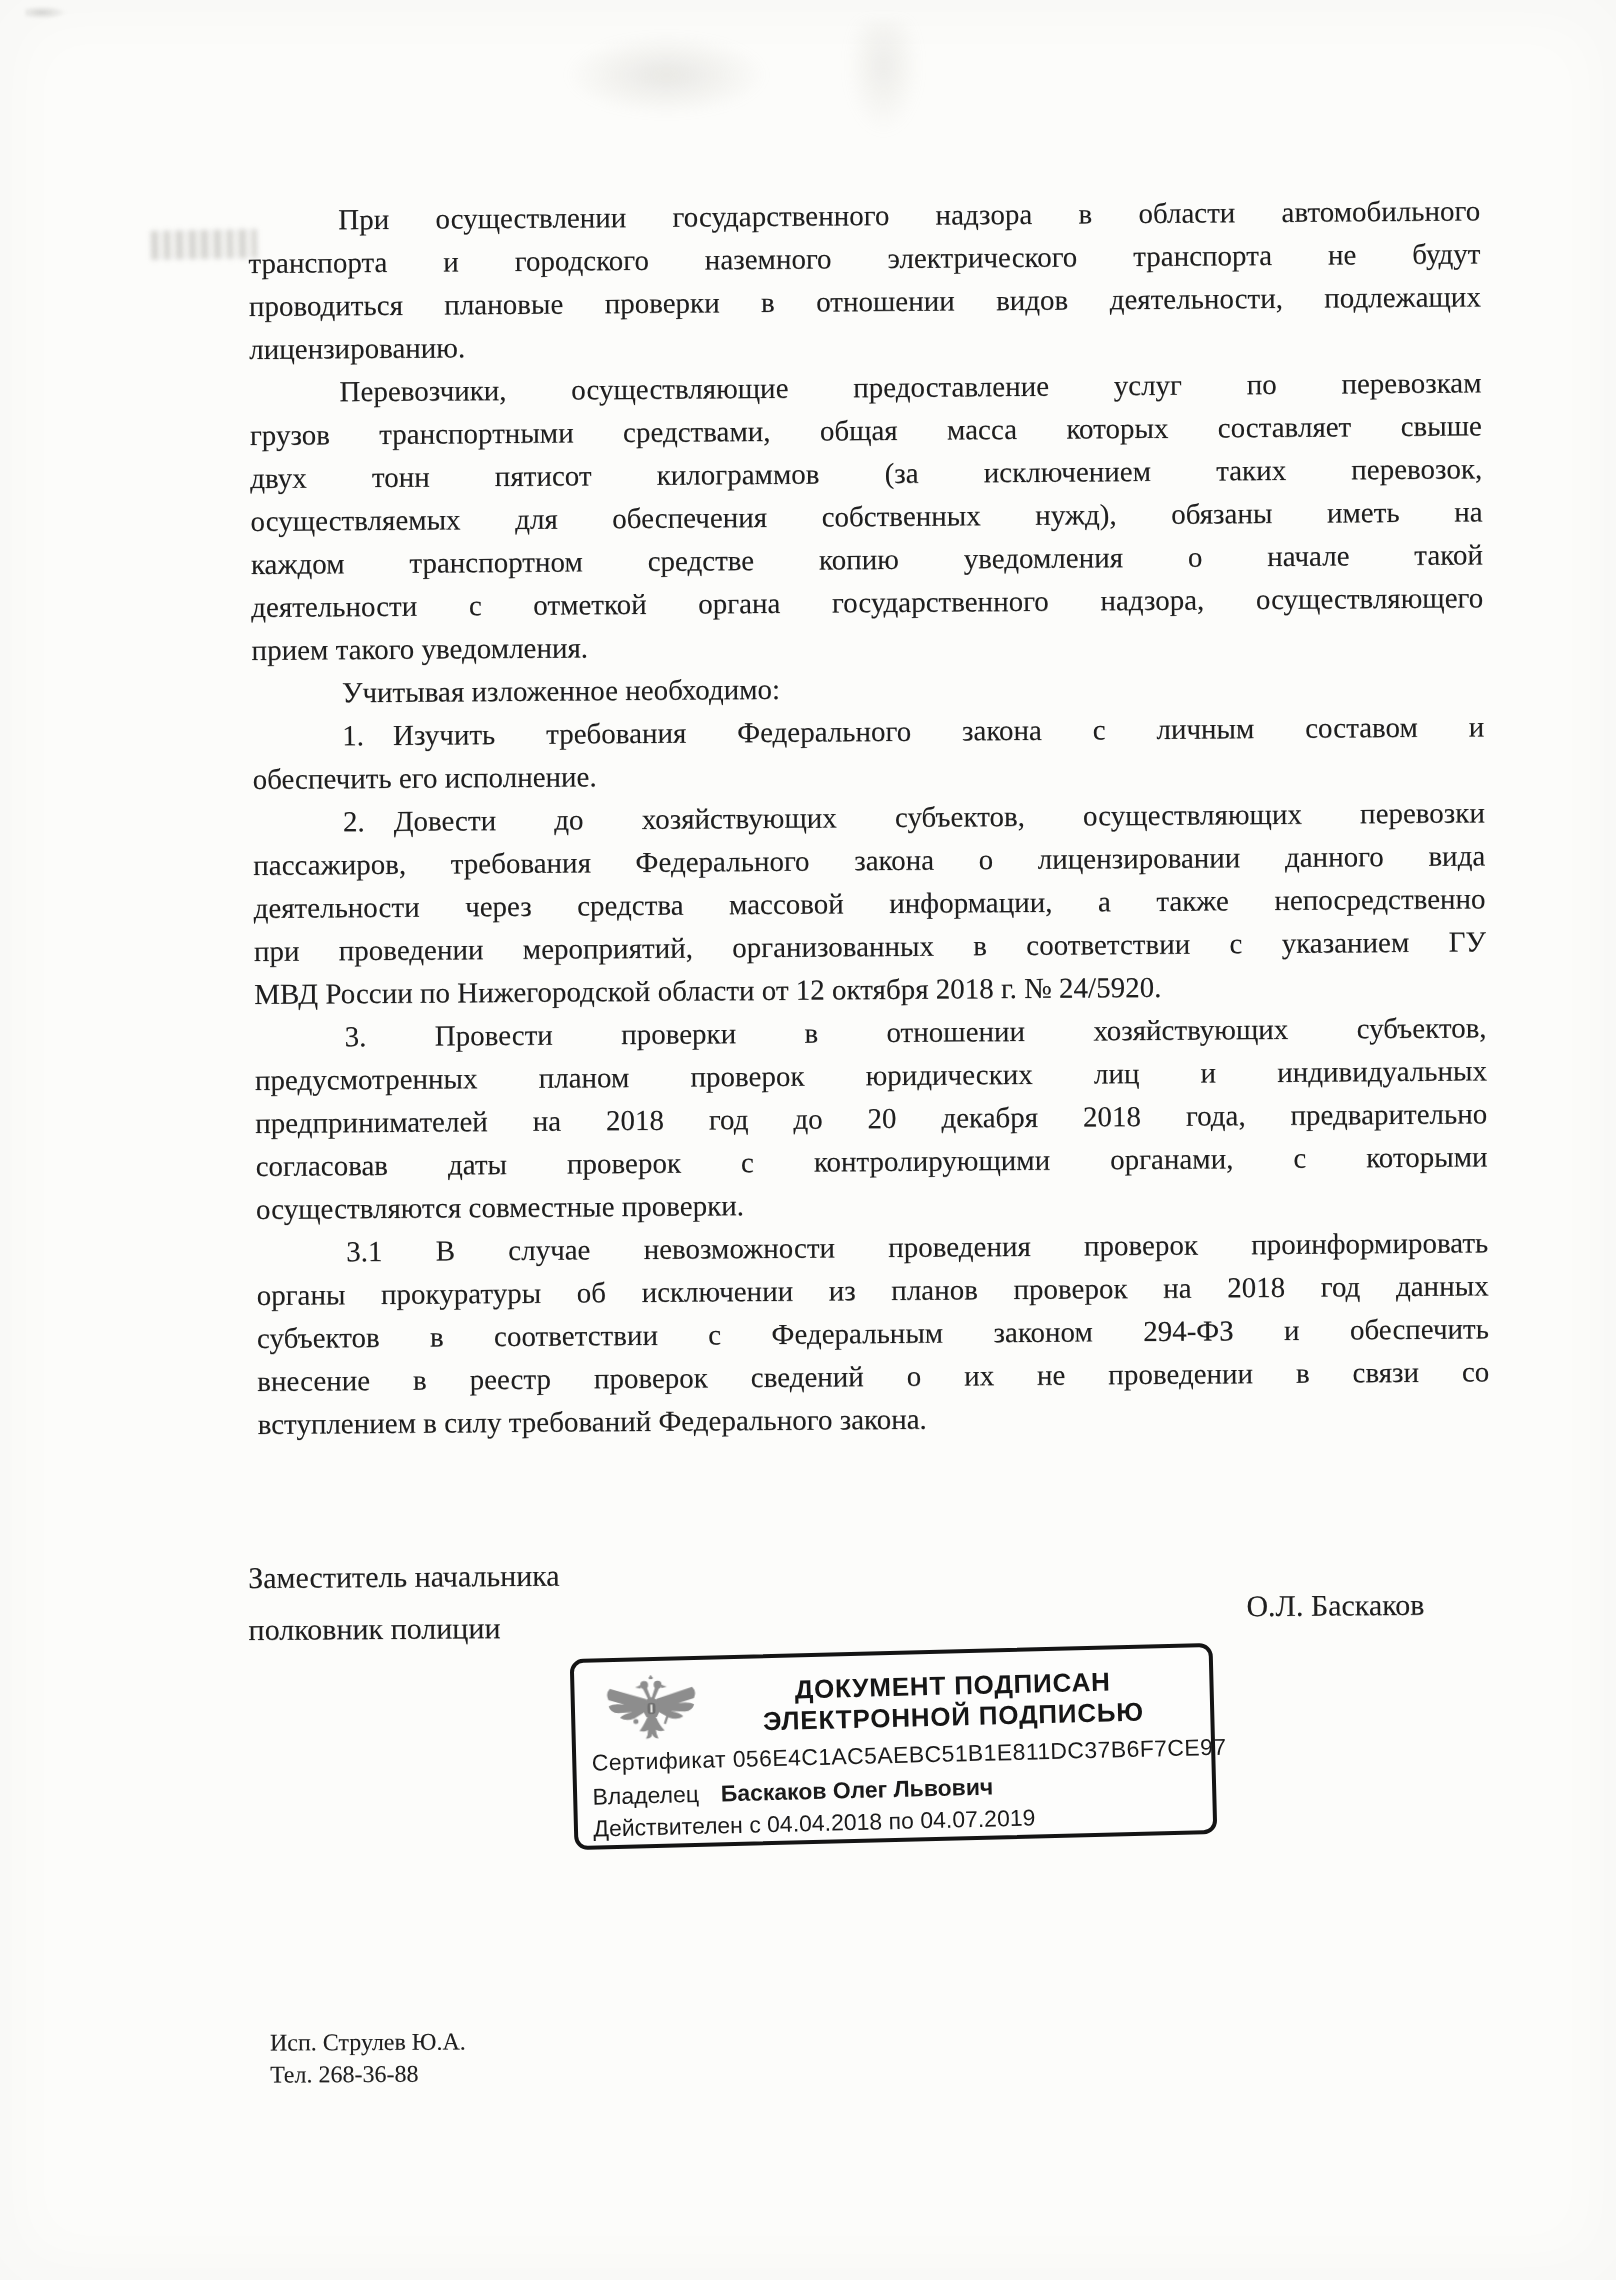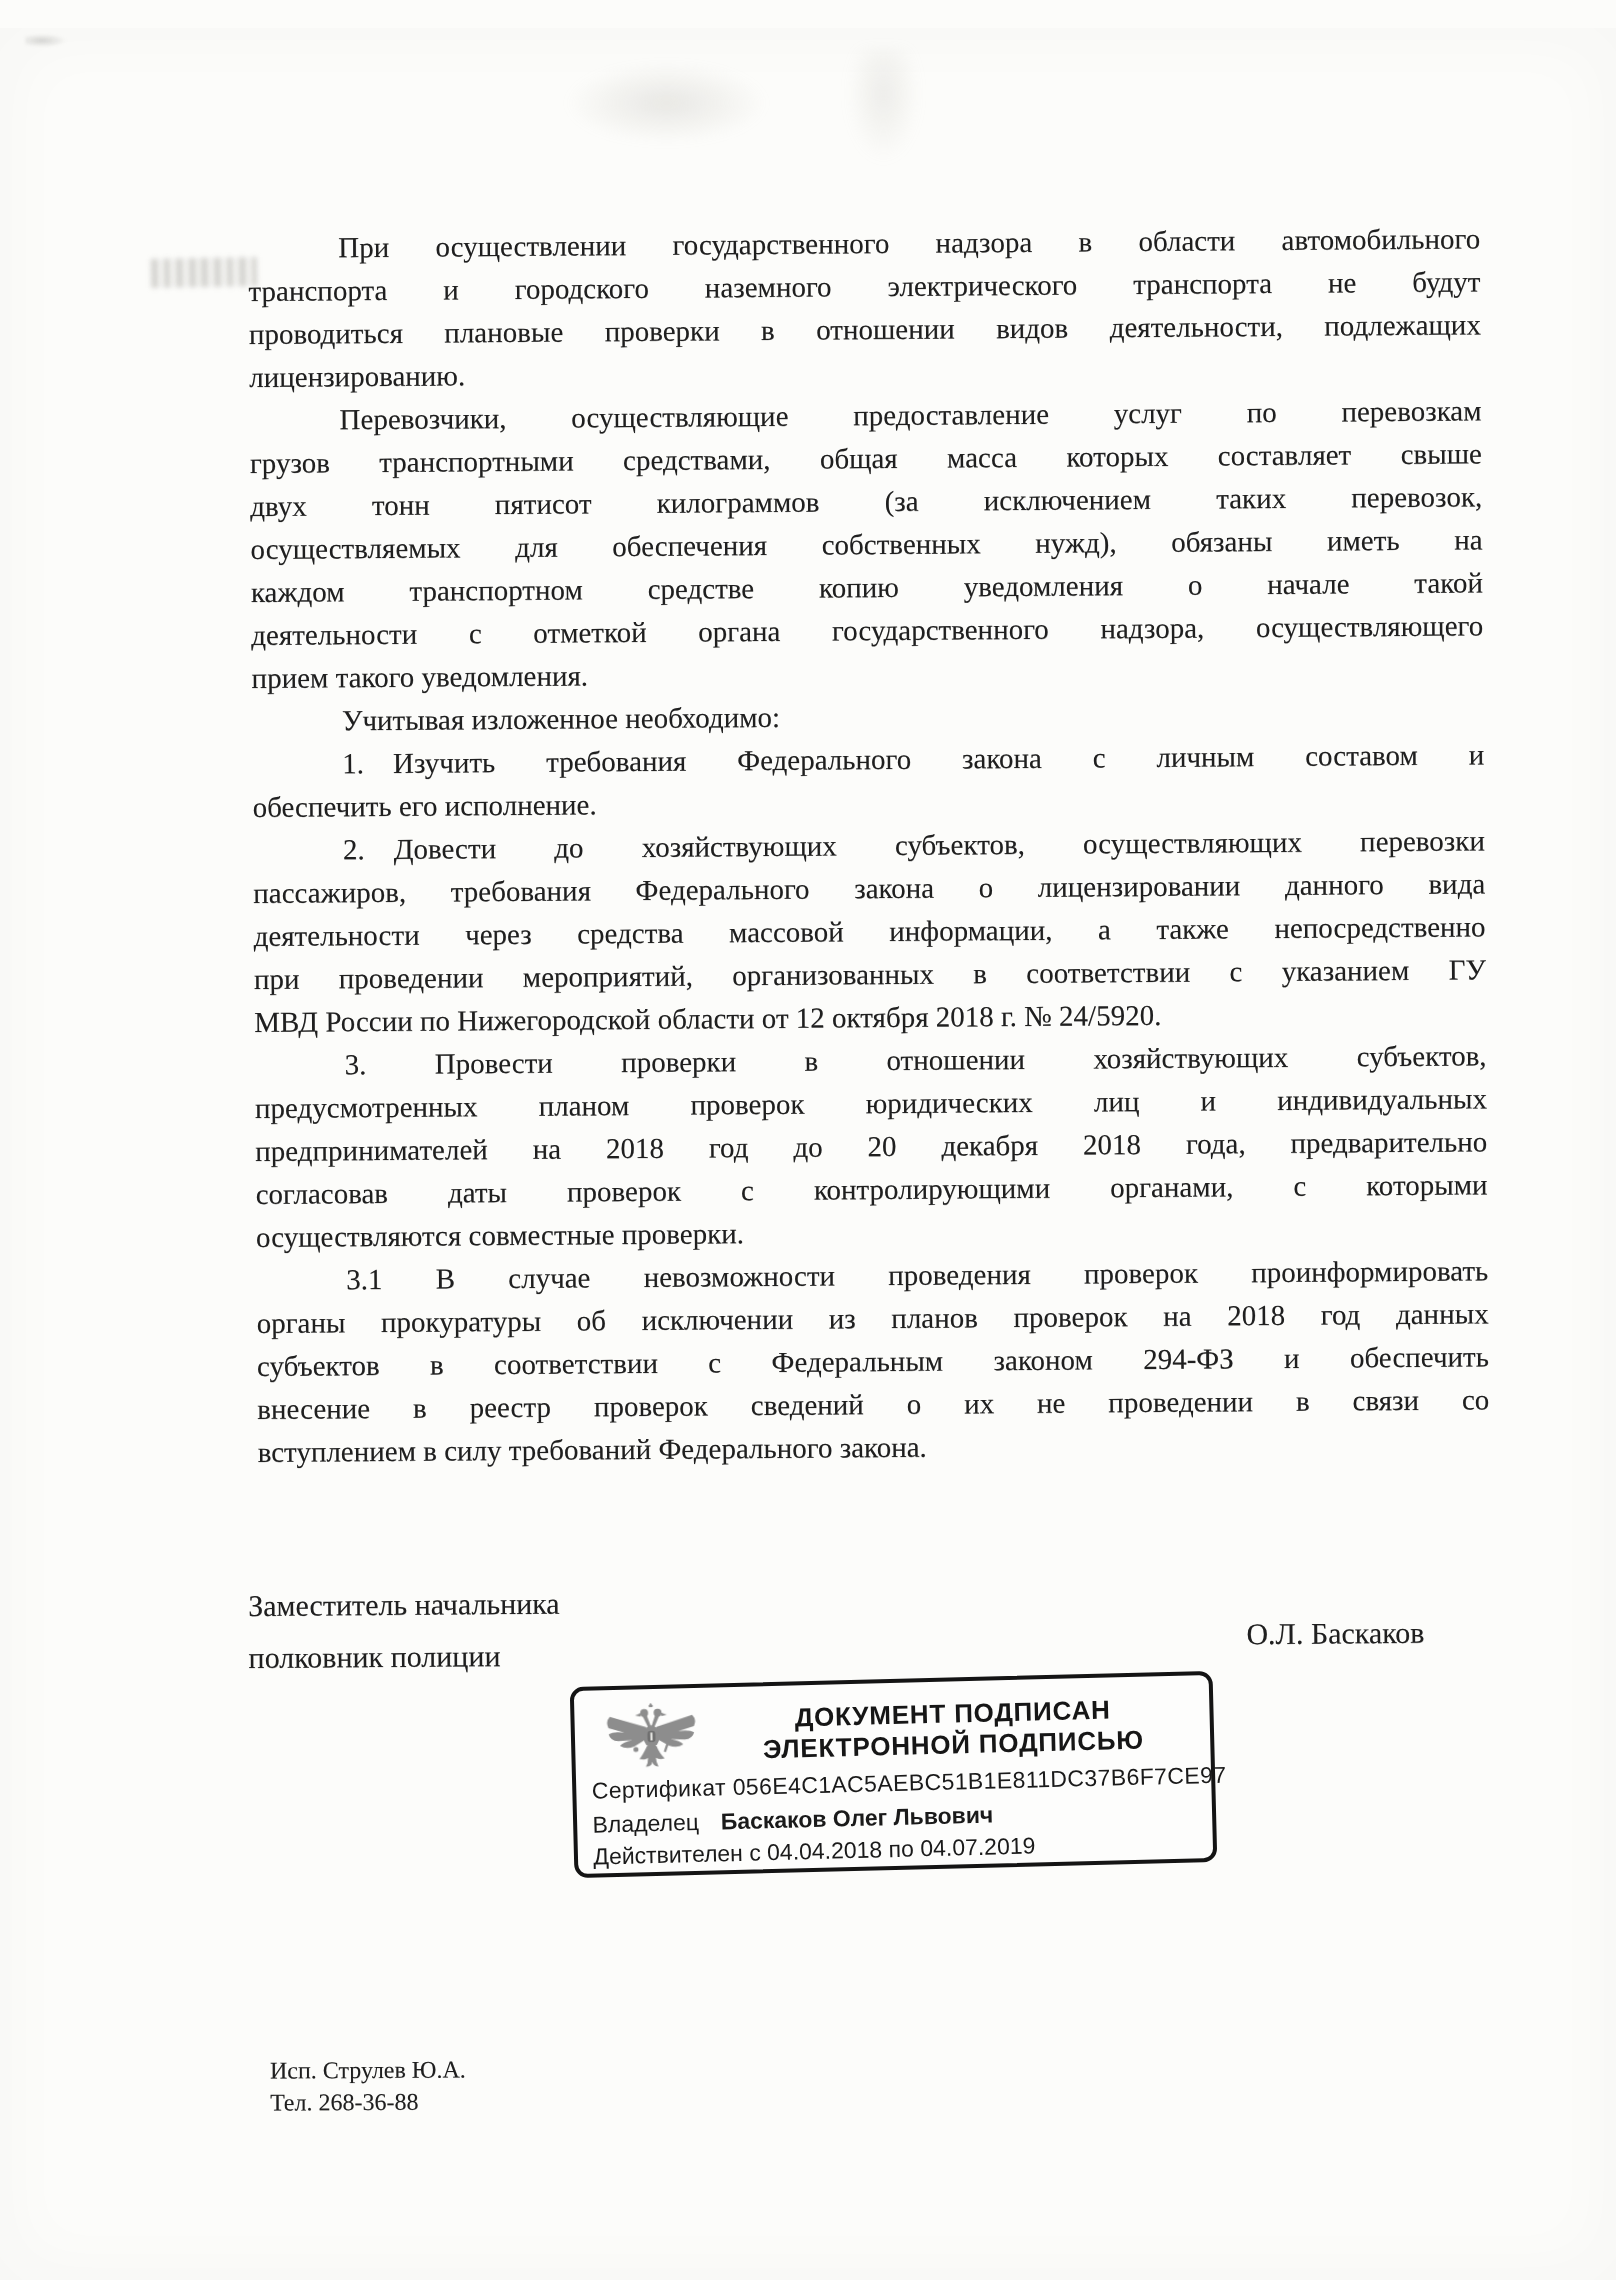--- a/index.html
+++ b/index.html
@@ -5,21 +5,20 @@
   html, body { margin: 0; padding: 0; }
   body {
     width: 1616px; height: 2281px;
     font-family: "Liberation Serif", serif;
     background: var(--paper, #fcfcfa);
   }
   .page {
     position: absolute; inset: 0; overflow: hidden;
     background: var(--paper, #fcfcfa);
     box-shadow: inset 0 0 77px rgba(60,60,55,0.03);
-    margin-top: 28px;
   }
 
   
   .artifact { position: absolute; pointer-events: none; }
   .smudge-top {
     left: 565px; top: 34px; width: 203px; height: 82px;
     background: radial-gradient(ellipse at 50% 50%, rgba(188,186,178,.30), rgba(188,186,178,0) 70%);
     filter: blur(4.8px);
   }
   .smudge-top2 {

